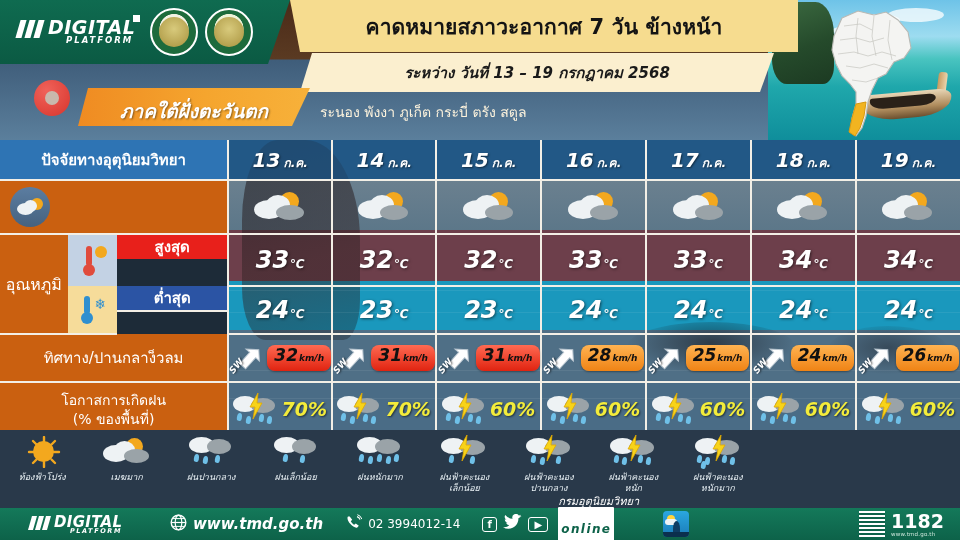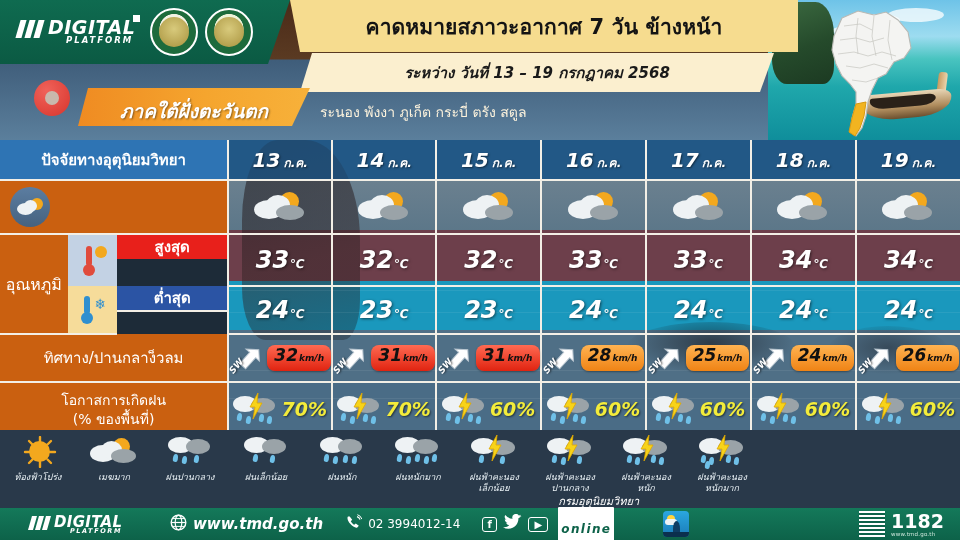--- a/index.html
+++ b/index.html
@@ -856,33 +856,20 @@
           <span class="ic" style="width:44px;height:34px;">
             <span class="cl cl-w" style="left:0;top:2px;width:25px;height:16px;"></span>
             <span class="cl cl-g" style="left:18px;top:4px;width:24px;height:15px;"></span>
             <span class="drop" style="left:9px;top:19px;"></span>
             <span class="drop" style="left:26px;top:20px;"></span>
           </span>
         </div>
         <div class="li-tx">ฝนเล็กน้อย</div>
       </div>
 
-      <div class="li">
-        <div class="li-ic">
-          <span class="ic" style="width:44px;height:34px;">
-            <span class="cl cl-w" style="left:0;top:2px;width:25px;height:16px;"></span>
-            <span class="cl cl-g" style="left:18px;top:4px;width:24px;height:15px;"></span>
-            <span class="drop" style="left:4px;top:19px;"></span>
-            <span class="drop" style="left:13px;top:21px;"></span>
-            <span class="drop" style="left:23px;top:20px;"></span>
-            <span class="drop" style="left:32px;top:21px;"></span>
-          </span>
-        </div>
-        <div class="li-tx">ฝนหนัก</div>
-      </div>
 
       <div class="li">
         <div class="li-ic">
           <span class="ic" style="width:46px;height:34px;">
             <span class="cl cl-w" style="left:0;top:2px;width:25px;height:16px;"></span>
             <span class="cl cl-g" style="left:18px;top:4px;width:25px;height:15px;"></span>
             <span class="drop" style="left:2px;top:19px;"></span>
             <span class="drop" style="left:11px;top:21px;"></span>
             <span class="drop" style="left:20px;top:19px;"></span>
             <span class="drop" style="left:29px;top:21px;"></span>

